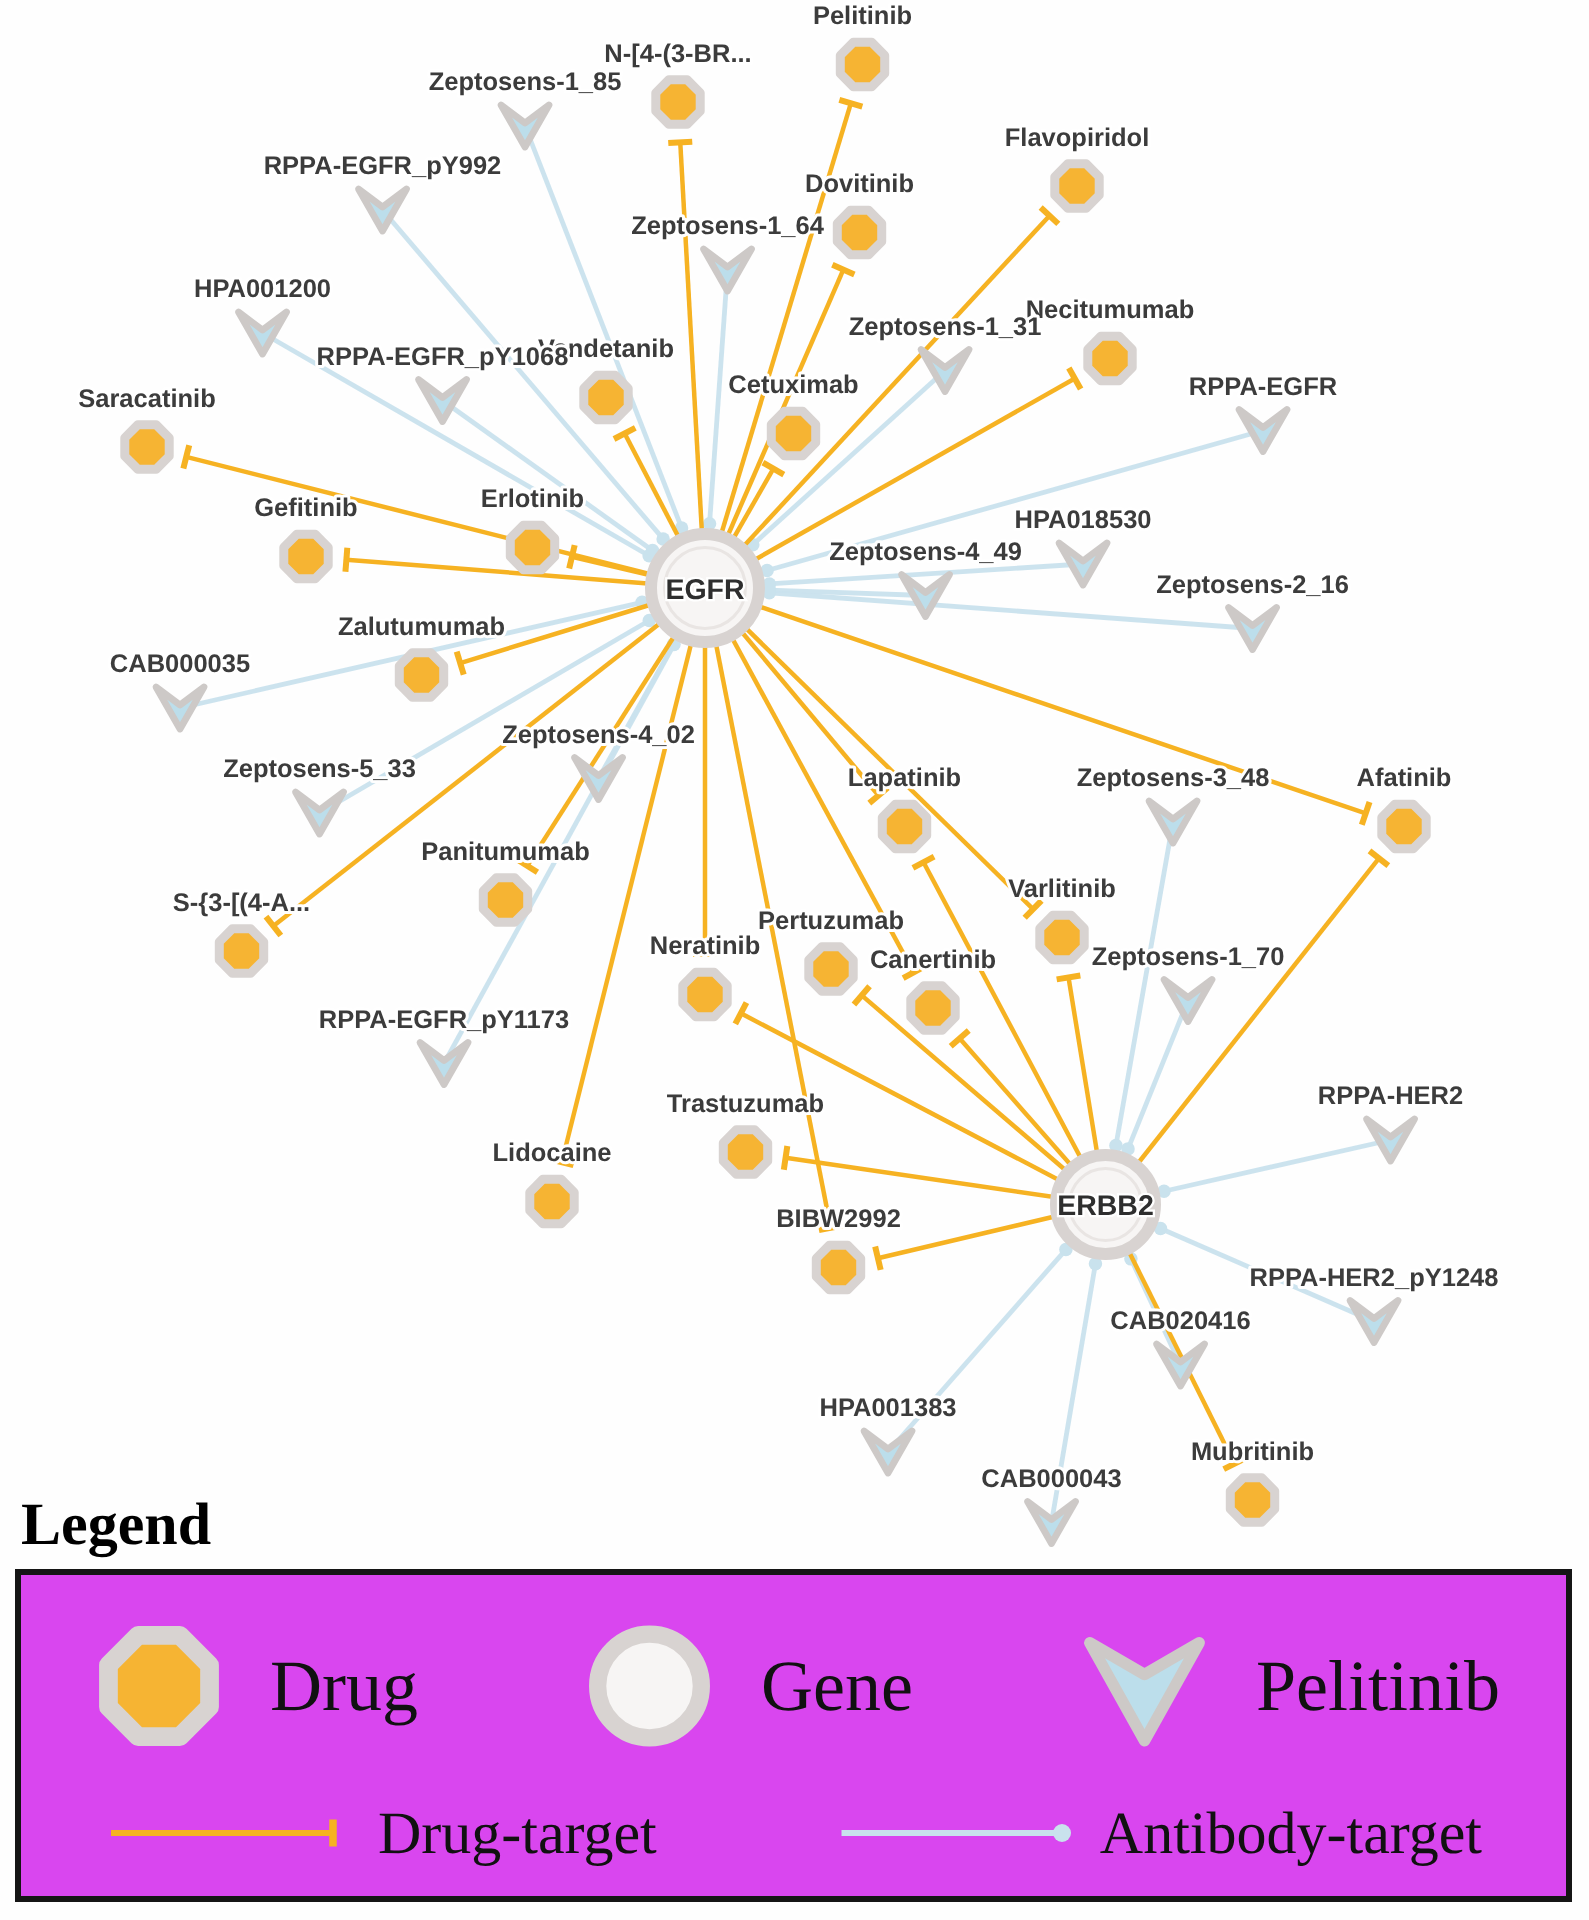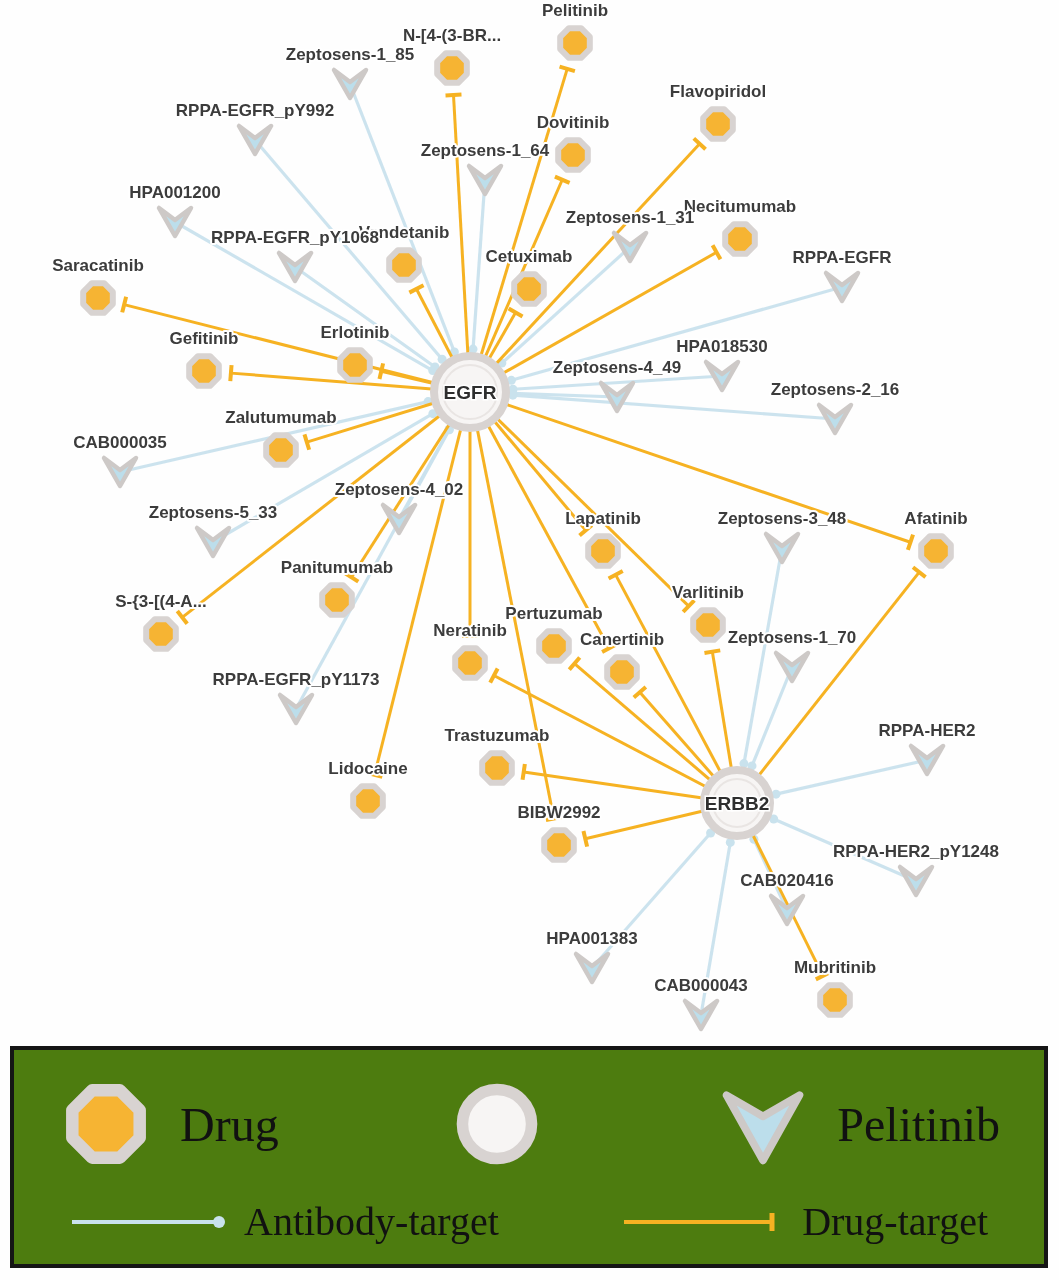--- a/index.html
+++ b/index.html
@@ -8,21 +8,21 @@
   svg.graph{position:absolute;left:0;top:0;}
   .labels-layer{pointer-events:none;}
   .node-label{font:bold 17px "Liberation Sans",sans-serif;fill:var(--label_color,#3c3c3c);
               stroke:#ffffff;stroke-width:4px;paint-order:stroke;stroke-linejoin:round;}
   .gene-label{font:bold 19px "Liberation Sans",sans-serif;fill:#2e2e2e;
               stroke:#ffffff;stroke-width:3px;paint-order:stroke;}
   g[data-interactable="true"]{cursor:pointer;}
 
   .legend-title{position:absolute;left:14px;top:992px;font:bold 40px "Liberation Serif",serif;color:#000;}
   .legend-box{position:absolute;left:10px;top:1046px;width:1038px;height:222px;border:4px solid #151515;
-              background:#4d7c0f;box-sizing:border-box;padding:14px 44px 8px 44px;}
+              background:#d946ef;box-sizing:border-box;padding:14px 44px 8px 44px;}
   .legend-row{display:flex;align-items:center;justify-content:space-between;height:120px;}
   .legend-item{display:flex;align-items:center;gap:26px;}
   .legend-item .lg-label{font:400 48px "Liberation Serif",serif;color:#111;}
   .legend-row2{display:flex;align-items:center;justify-content:space-between;margin-top:14px;padding:0 12px;}
   .legend-row2 .lg-label{font:400 40px "Liberation Serif",serif;color:#111;}
   .legend-row2 .legend-item{gap:14px;}
 </style>
 </head>
 <body>
 
@@ -416,53 +416,55 @@
         <text x="792" y="643" text-anchor="middle" class="node-label" data-interactable="false">Zeptosens-1_70</text>
         <text x="296" y="685" text-anchor="middle" class="node-label" data-interactable="false">RPPA-EGFR_pY1173</text>
         <text x="927" y="736" text-anchor="middle" class="node-label" data-interactable="false">RPPA-HER2</text>
         <text x="916" y="857" text-anchor="middle" class="node-label" data-interactable="false">RPPA-HER2_pY1248</text>
         <text x="787" y="886" text-anchor="middle" class="node-label" data-interactable="false">CAB020416</text>
         <text x="592" y="944" text-anchor="middle" class="node-label" data-interactable="false">HPA001383</text>
         <text x="701" y="991" text-anchor="middle" class="node-label" data-interactable="false">CAB000043</text>
       </g>
   </svg>
 
+  <div class="legend-title" data-interactable="false">Legend</div>
 
   <div class="legend-box" data-interactable="false">
     <div class="legend-row" data-interactable="false">
       <span class="legend-item" data-interactable="false">
         <svg width="96" height="96" viewBox="0 0 100 100" data-interactable="false">
           <polygon points="85.1,64.5 64.5,85.1 35.5,85.1 14.9,64.5 14.9,35.5 35.5,14.9 64.5,14.9 85.1,35.5" fill="var(--drug_fill)" stroke="var(--node_ring)" stroke-width="13" stroke-linejoin="round"></polygon>
         </svg>
         <span class="lg-label" data-interactable="false">Drug</span>
       </span>
       <span class="legend-item" data-interactable="false">
         <svg width="96" height="96" viewBox="0 0 100 100" data-interactable="false">
           <circle cx="50" cy="50" r="36" fill="var(--gene_fill)" stroke="var(--node_ring)" stroke-width="12"></circle>
         </svg>
+        <span class="lg-label" data-interactable="false">Gene</span>
       </span>
       <span class="legend-item" data-interactable="false">
         <svg width="96" height="96" viewBox="0 0 100 100" data-interactable="false">
           <path d="M 12 20 L 50 88 L 88 20 L 50 42 Z" fill="var(--antibody_fill)" stroke="var(--antibody_stroke)" stroke-width="8" stroke-linejoin="round"></path>
         </svg>
         <span class="lg-label" data-interactable="false">Pelitinib</span>
       </span>
     </div>
 
     <div class="legend-row2" data-interactable="false">
       <span class="legend-item" data-interactable="false">
+        <svg width="168" height="24" viewBox="0 0 168 24" data-interactable="false">
+          <line x1="4" y1="12" x2="152" y2="12" stroke="var(--drug_edge)" stroke-width="4"></line>
+          <line x1="152" y1="3" x2="152" y2="21" stroke="var(--drug_edge)" stroke-width="5"></line>
+        </svg>
+        <span class="lg-label" data-interactable="false">Drug-target</span>
+      </span>
+      <span class="legend-item" data-interactable="false">
         <svg width="160" height="24" viewBox="0 0 160 24" data-interactable="false">
           <line x1="2" y1="12" x2="146" y2="12" stroke="var(--antibody_edge)" stroke-width="4"></line>
           <circle cx="149" cy="12" r="6" fill="var(--antibody_edge)"></circle>
         </svg>
         <span class="lg-label" data-interactable="false">Antibody-target</span>
       </span>
-      <span class="legend-item" data-interactable="false">
-        <svg width="168" height="24" viewBox="0 0 168 24" data-interactable="false">
-          <line x1="4" y1="12" x2="152" y2="12" stroke="var(--drug_edge)" stroke-width="4"></line>
-          <line x1="152" y1="3" x2="152" y2="21" stroke="var(--drug_edge)" stroke-width="5"></line>
-        </svg>
-        <span class="lg-label" data-interactable="false">Drug-target</span>
-      </span>
     </div>
   </div>
 
 </div>
 
 </body></html>

